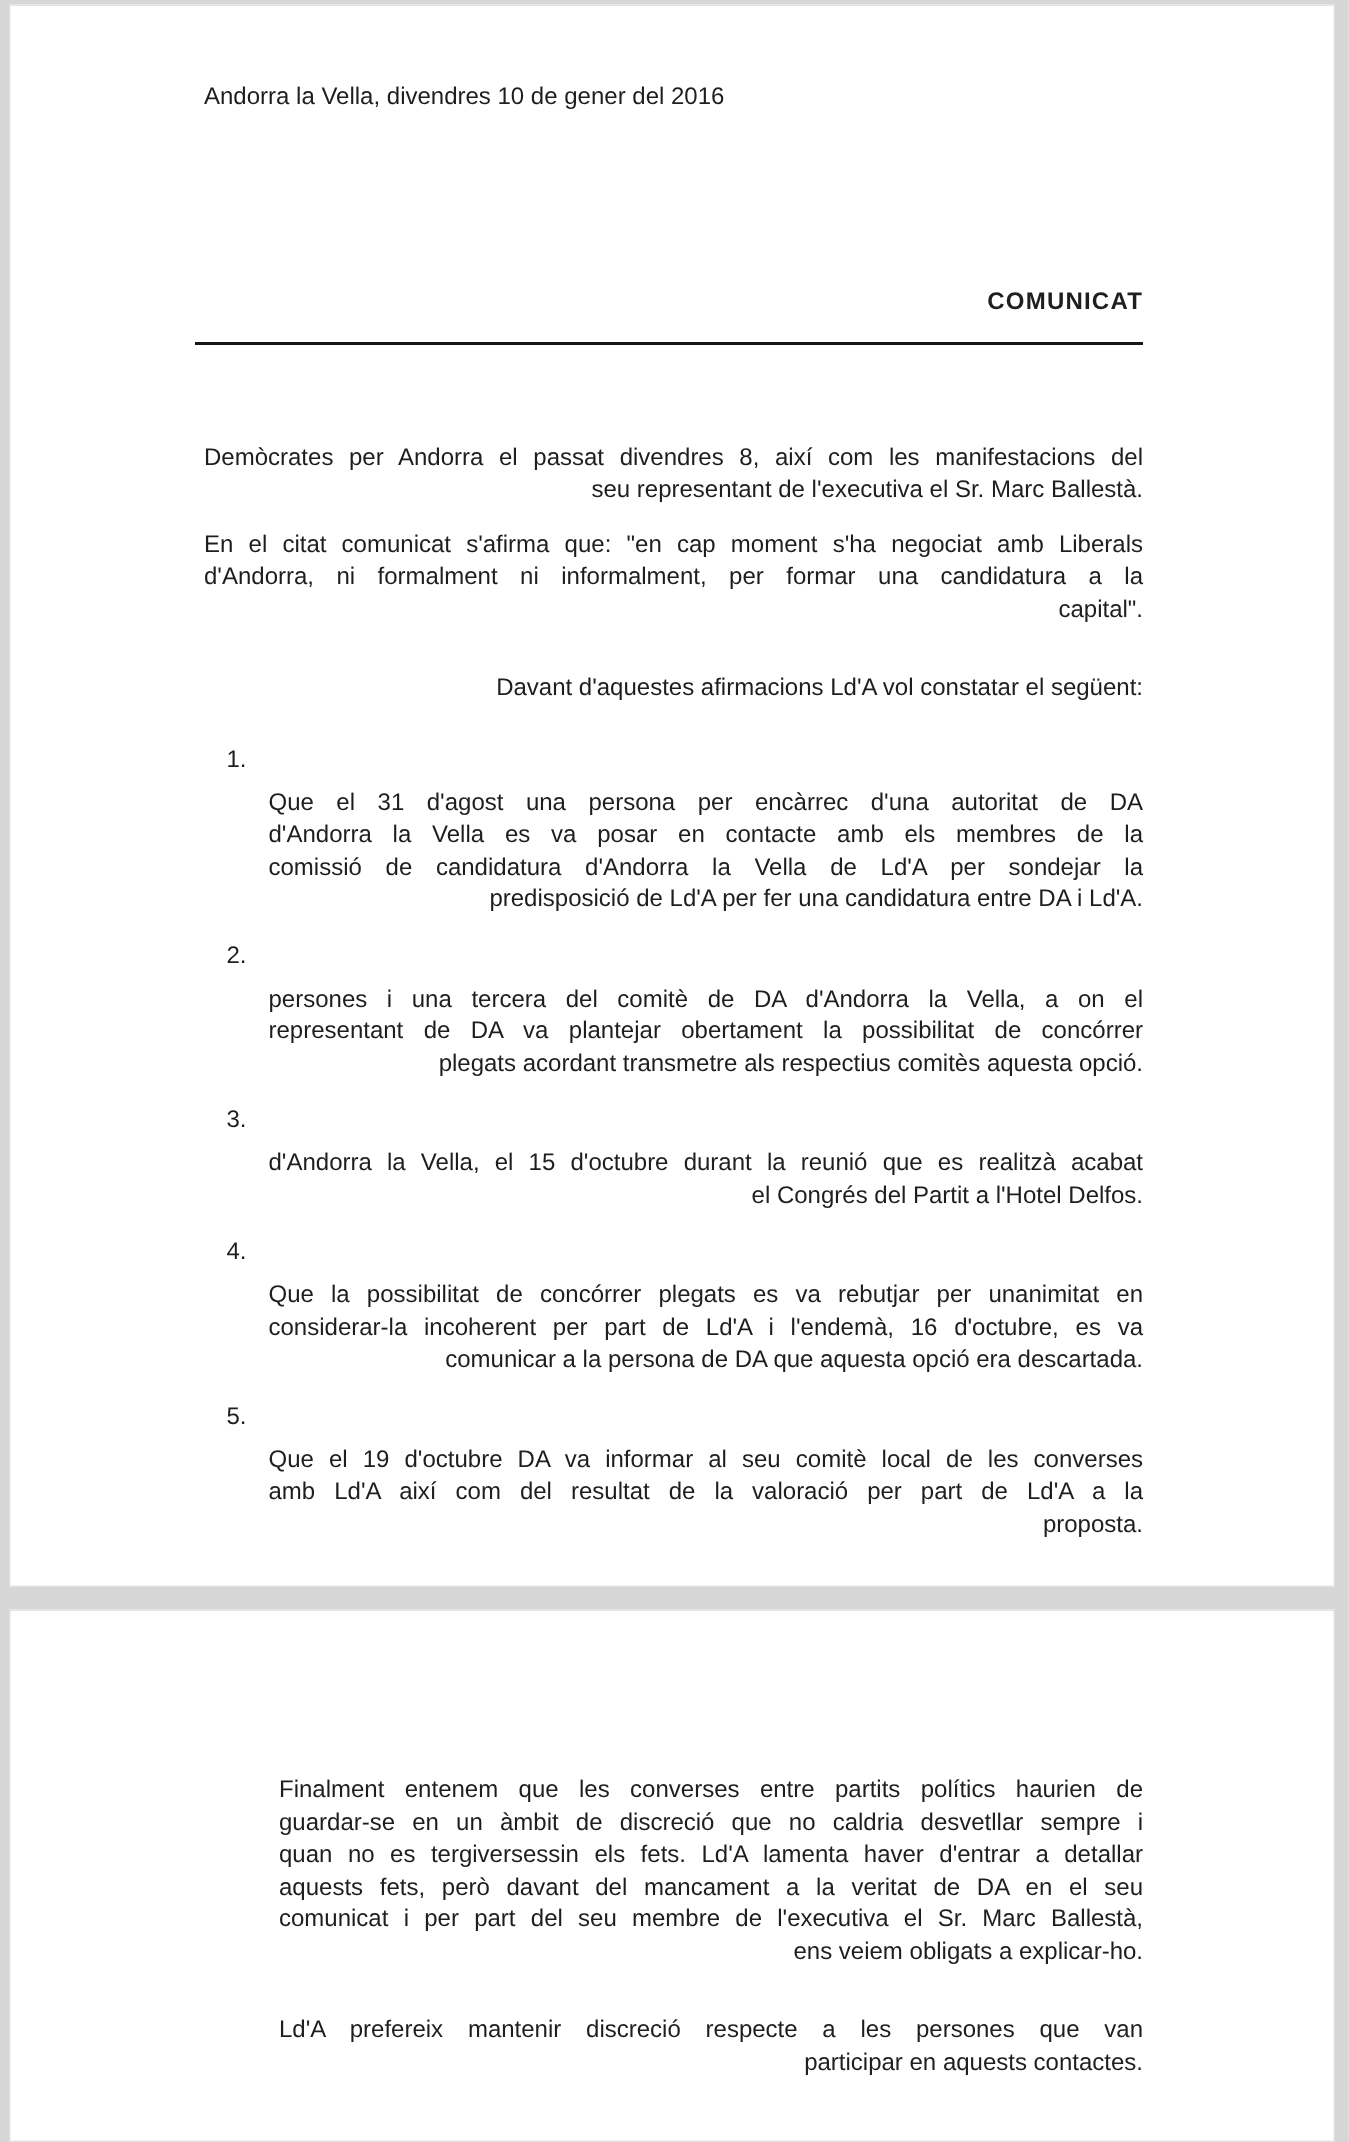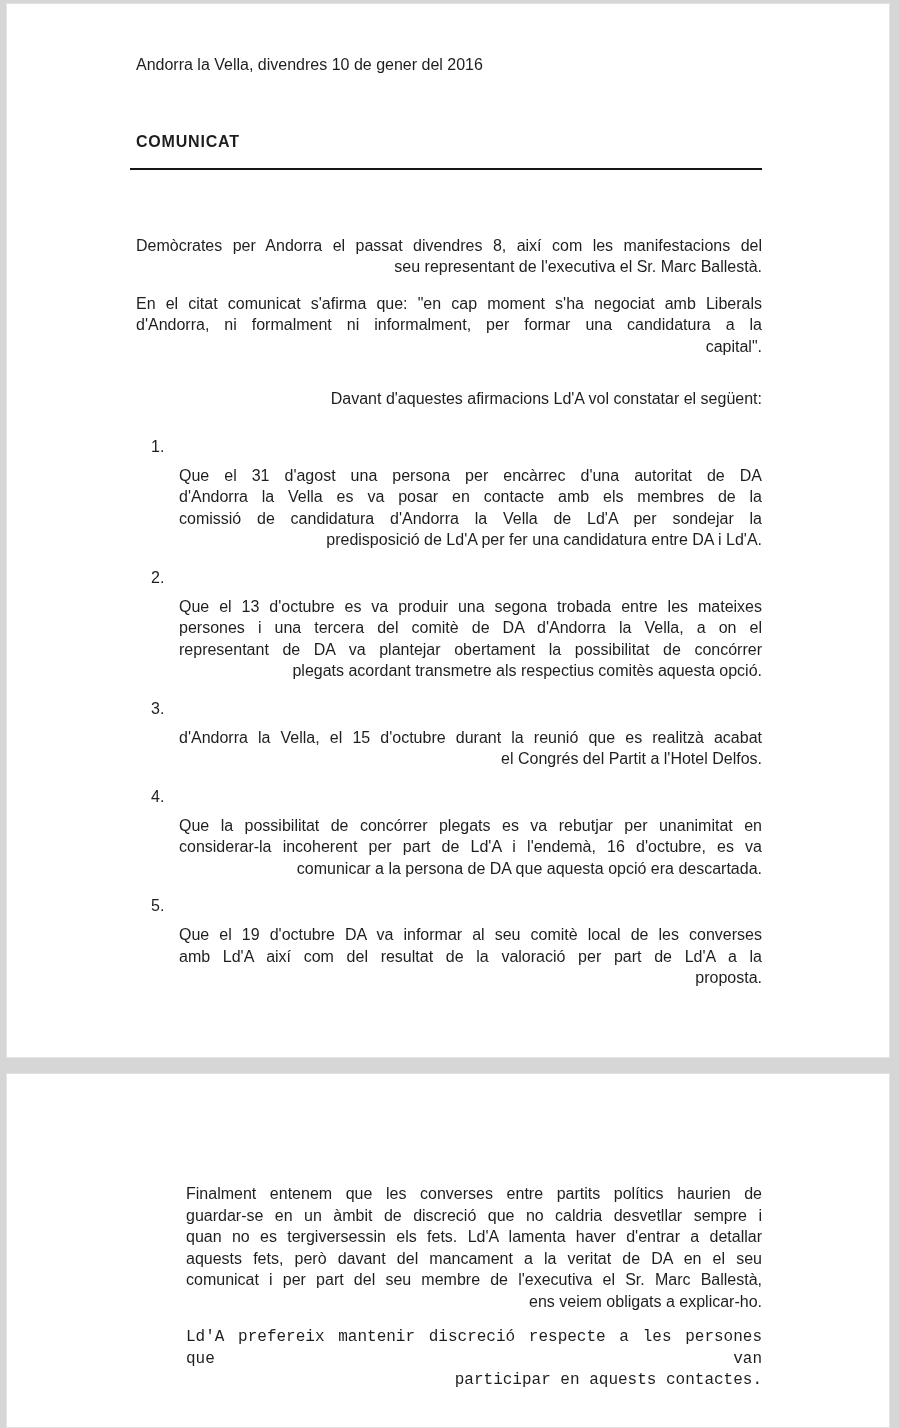--- a/index.html
+++ b/index.html
@@ -30,26 +30,26 @@
     padding: 109px 127px 0 179px;
   }
   .date-line {
     margin-top: 50px;
     font-size: 16px;
     line-height: 21.5px;
     text-align: left;
     white-space: nowrap;
   }
   .doc-title {
-    margin-top: 55px;
+    margin-top: 115px;
     font-size: 16px;
     font-weight: bold;
     letter-spacing: 0.8px;
     line-height: 22px;
-    text-align: left;
+    text-align: right;
   }
   .title-rule {
     margin-top: 15px;
     margin-left: -6px;
     width: calc(100% + 6px);
     border: none;
     border-top: 2px solid #161616;
     height: 0;
   }
   .body-text { font-size: 16px; line-height: 21.5px; }
@@ -61,21 +61,21 @@
   .num-list { margin-top: 26px; }
   .li { display: flex; margin-top: 16px; }
   .li:first-child { margin-top: 0; }
   .li-num {
     width: 43px;
     padding-left: 15px;
     box-sizing: border-box;
     flex: 0 0 43px;
   }
   .li-text { flex: 1 1 auto; min-width: 0; margin-top: 29px; }
-  .p2-para2 { margin-top: 15px; font-family: Liberation Mono, monospace; }
+  .p2-para2 { margin-top: 31px; }
   .signature {
     margin-top: 42px;
     font-size: 16.5px;
     font-weight: bold;
     line-height: 21.5px;
   }
 </style>
 </head>
 <body>
 
@@ -112,21 +112,20 @@
           <div class="jl">Que el 31 d'agost una persona per encàrrec d'una autoritat de DA</div>
           <div class="jl">d'Andorra la Vella es va posar en contacte amb els membres de la</div>
           <div class="jl">comissió de candidatura d'Andorra la Vella de Ld'A per sondejar la</div>
           <div class="ll">predisposició de Ld'A per fer una candidatura entre DA i Ld'A.</div>
         </div>
       </div>
 
       <div class="li">
         <div class="li-num">2.</div>
         <div class="li-text">
-          <div class="jl">Que el 13 d'octubre es va produir una segona trobada entre les mateixes</div>
           <div class="jl">persones i una tercera del comitè de DA d'Andorra la Vella, a on el</div>
           <div class="jl">representant de DA va plantejar obertament la possibilitat de concórrer</div>
           <div class="ll">plegats acordant transmetre als respectius comitès aquesta opció.</div>
         </div>
       </div>
 
       <div class="li">
         <div class="li-num">3.</div>
         <div class="li-text">
           <div class="jl">d'Andorra la Vella, el 15 d'octubre durant la reunió que es realitzà acabat</div>

